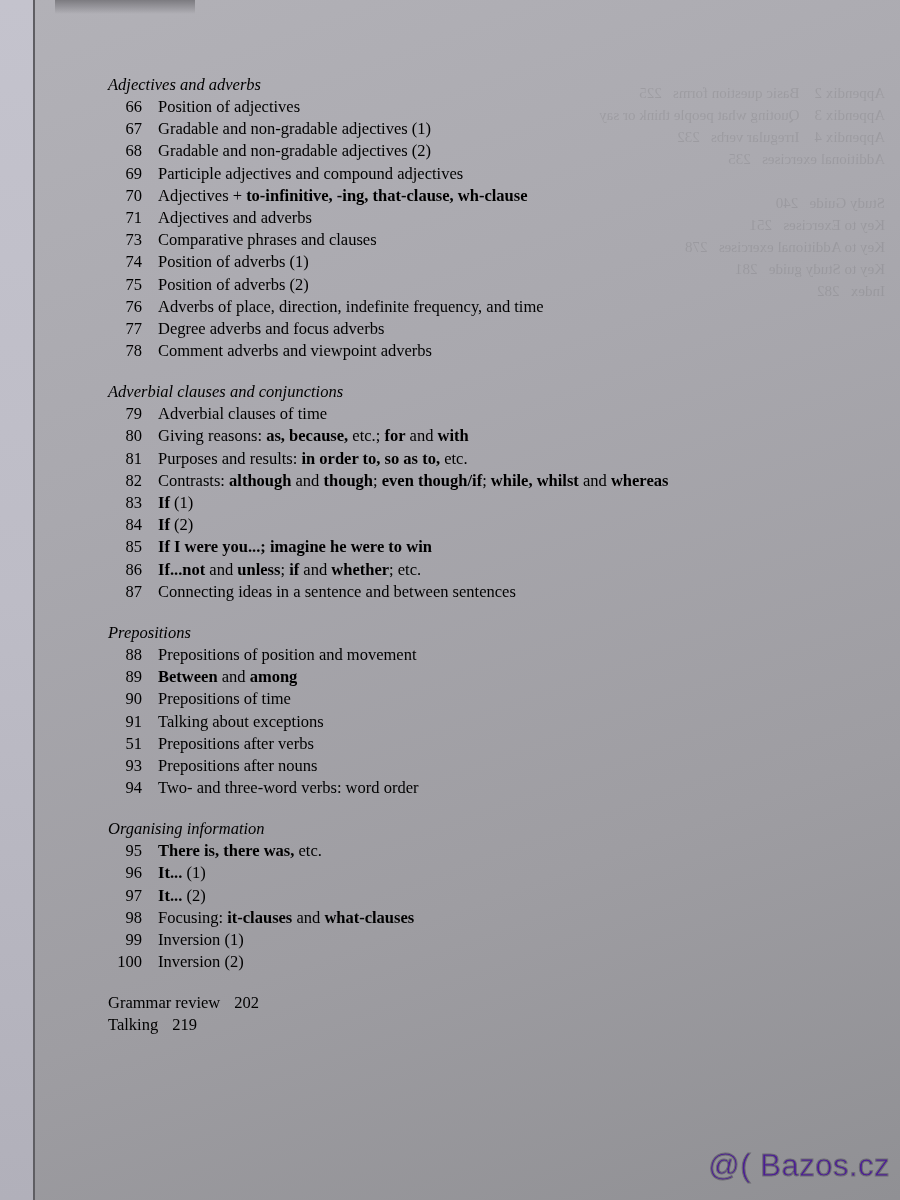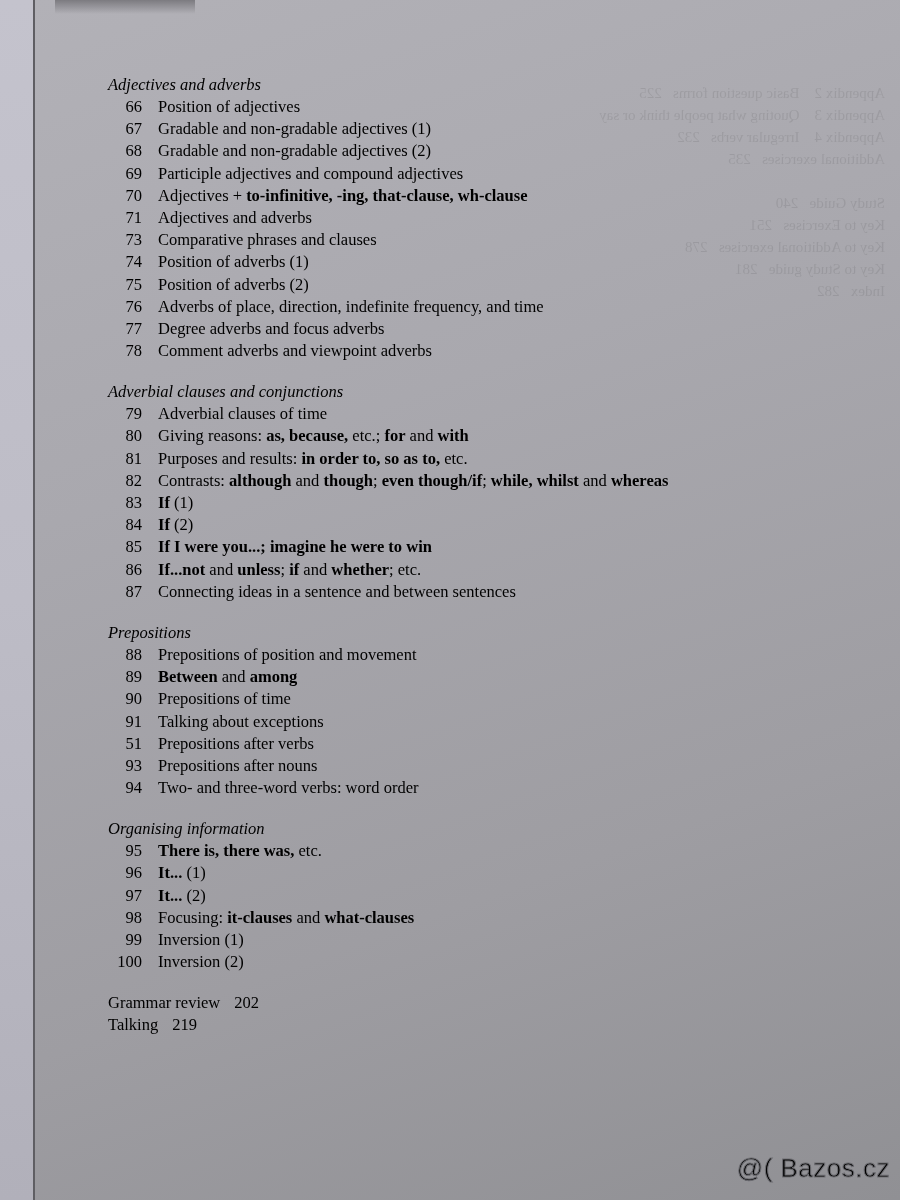--- a/index.html
+++ b/index.html
@@ -38,21 +38,21 @@
   .entry { display: flex; height: 22.2px; line-height: 22.2px; }
   .entry .num { width: 34px; text-align: right; padding-right: 16px; flex: none; }
   .entry .txt { white-space: nowrap; }
   .entry b { font-weight: bold; }
   .appendix { margin-top: 12px; }
   .appendix .row { height: 22px; line-height: 22px; white-space: nowrap; }
   .appendix .pg { margin-left: 14px; }
   .watermark {
     position: absolute; right: 10px; bottom: 16px;
     font-family: "Liberation Sans", "DejaVu Sans", sans-serif;
-    font-size: 26px; color: #000000;
+    font-size: 31px; color: #4c1d95;
     -webkit-text-stroke: 1px #6d6d72; letter-spacing: 0.5px;
   }
 </style>
 </head>
 <body>
 
 <div class="edge"></div>
 <div class="page">
   <div class="page-top-shadow"></div>
   <div class="showthrough">

